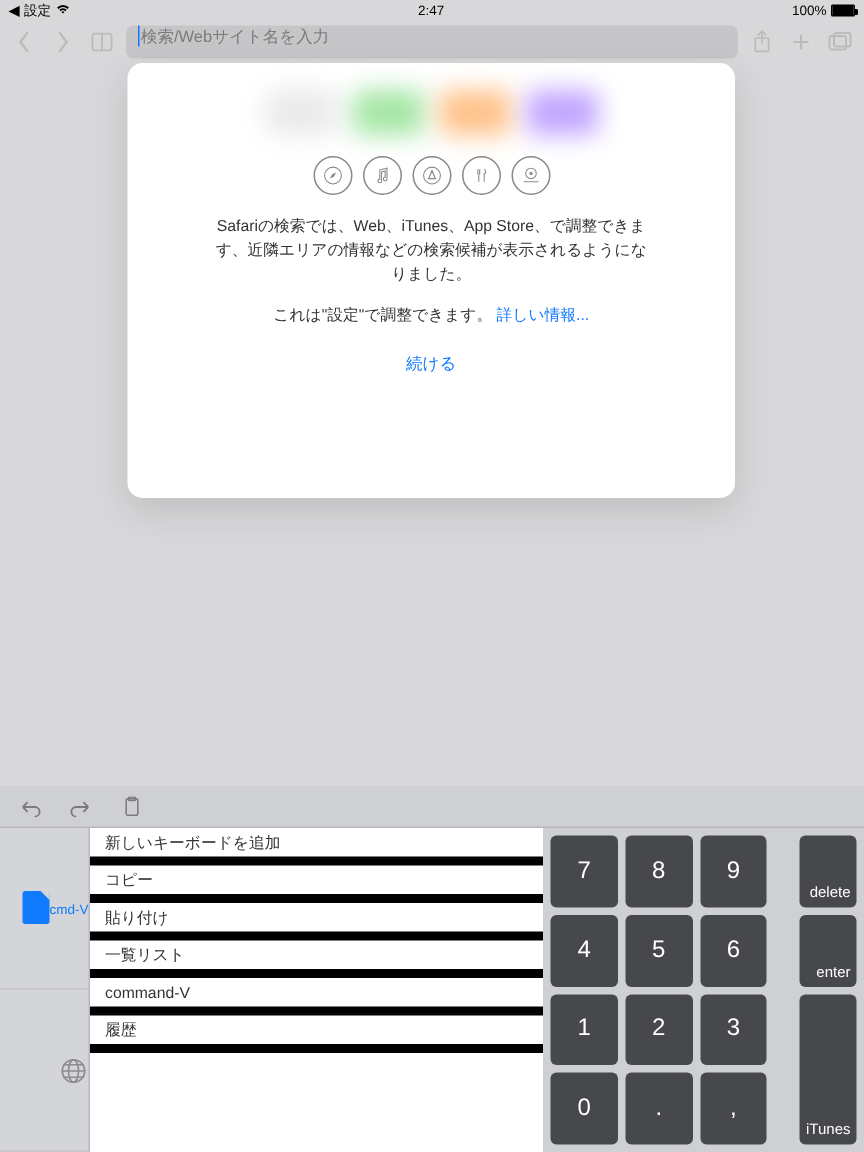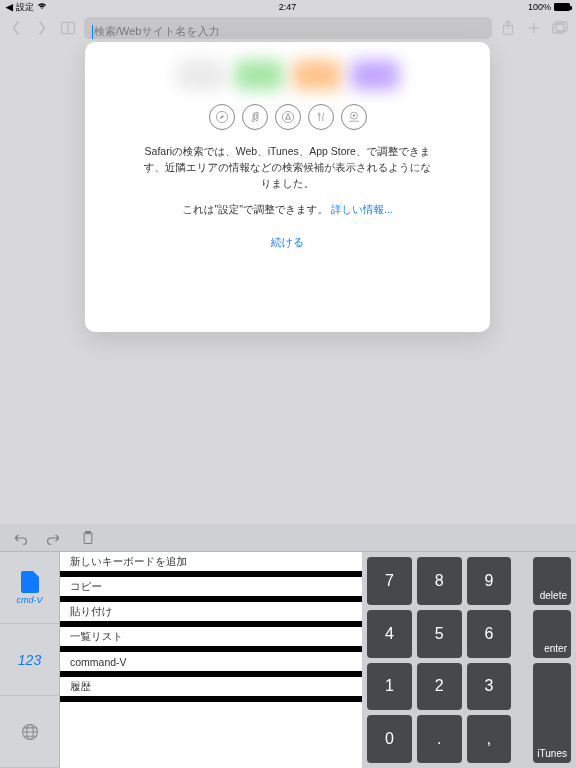--- a/index.html
+++ b/index.html
@@ -9,21 +9,21 @@
 .status-left { display: flex; align-items: center; gap: 3px; }
 .status-right { display: flex; align-items: center; gap: 3px; }
 .battery-icon { display: inline-block; width: 16px; height: 8px; border: 1px solid #000; border-radius: 1px; position: relative; }
 .battery-icon::after { content: ''; position: absolute; right: -3px; top: 2px; width: 2px; height: 4px; background: #000; border-radius: 0 1px 1px 0; }
 .battery-fill { display: block; width: 100%; height: 100%; background: #000; }
 
 .toolbar { height: 28px; display: flex; align-items: center; padding: 0 6px; gap: 6px; background: #d8d8da; }
 .nav-btn { width: 20px; height: 20px; display: flex; align-items: center; justify-content: center; color: #bbb; }
 .nav-btn svg { width: 12px; height: 16px; }
 .bookmark-icon { width: 20px; height: 20px; display: flex; align-items: center; justify-content: center; color: #bbb; }
-.url-bar { flex: 1; height: 22px; background: #c6c6c8; border-radius: 5px; display: flex; align-items: flex-end; padding: 0 8px; font-size: 11px; color: #7a7a7c; }
+.url-bar { flex: 1; height: 22px; background: #c6c6c8; border-radius: 5px; display: flex; align-items: flex-start; padding: 0 8px; font-size: 11px; color: #7a7a7c; }
 .tb-icon { width: 20px; height: 20px; display: flex; align-items: center; justify-content: center; color: #bbb; }
 
 .content-area { position: relative; height: 482px; background: #d8d8da; }
 .popup { position: absolute; top: 0; left: 85px; width: 405px; height: 290px; background: #fff; border-radius: 10px; box-shadow: 0 8px 24px rgba(0,0,0,0.12); padding: 18px 24px; text-align: center; }
 .blur-icons { display: flex; justify-content: center; gap: 10px; margin-bottom: 8px; height: 36px; }
 .blur { width: 48px; height: 30px; border-radius: 6px; filter: blur(8px); opacity: .6; }
 .blur.b1 { background: #dcdcdc; }
 .blur.b2 { background: #6bd66b; }
 .blur.b3 { background: #ff9a3c; }
 .blur.b4 { background: #9a6bff; }
@@ -34,21 +34,21 @@
 .link { color: #0f7afe; }
 .continue-btn { margin-top: 18px; font-size: 11px; color: #0f7afe; }
 
 .keyboard-area { position: absolute; bottom: 0; left: 0; right: 0; height: 244px; background: #cfd0d4; }
 .kb-toolbar { height: 28px; display: flex; align-items: center; padding: 0 12px; gap: 18px; border-bottom: 1px solid #b8b8bc; }
 .kb-tb-btn { color: #7a7a7c; display: flex; align-items: center; }
 .kb-tb-btn svg { width: 16px; height: 14px; }
 
 .kb-main { display: flex; height: 216px; }
 .kb-left { width: 60px; background: #d4d5d9; border-right: 1px solid #b8b8bc; display: flex; flex-direction: column; }
-.kb-left-cell { flex: 1; display: flex; flex-direction: column; align-items: center; justify-content: center; font-size: 9px; color: #0f7afe; border-bottom: 1px solid #c4c4c8; font-style: italic; }
+.kb-left-cell { flex: 1; display: flex; flex-direction: row; align-items: center; justify-content: flex-end; font-size: 9px; color: #0f7afe; border-bottom: 1px solid #c4c4c8; }
 .kb-left-cell.dim { color: #8b8b8f; }
 .doc-icon { width: 18px; height: 22px; background: #0f7afe; border-radius: 2px; position: relative; margin-bottom: 2px; }
 .doc-icon::before { content: ''; position: absolute; top: 0; right: 0; border-style: solid; border-width: 0 6px 6px 0; border-color: transparent #d4d5d9 transparent transparent; }
 .globe { width: 20px; height: 20px; }
 
 .kb-menu { flex: 1; background: #fff; }
 .kb-menu-item { height: 25px; display: flex; align-items: center; padding: 0 10px; font-size: 10.5px; color: #333; border-bottom: 6px solid #000000; }
 
 .kb-keys { width: 214px; display: grid; grid-template-columns: repeat(4, 1fr); grid-template-rows: repeat(4, 1fr); gap: 5px; padding: 5px; background: #cfd0d4; }
 .key { background: #47484c; border-radius: 4px; display: flex; align-items: center; justify-content: center; color: #fff; font-size: 16px; font-weight: 300; position: relative; }
@@ -185,23 +185,20 @@
           <rect x="5" y="0.5" width="6" height="3" rx="1" fill="none" stroke="currentColor" stroke-width="1.3"></rect>
         </svg>
       </div>
   </div>
   <div class="kb-main">
     <div class="kb-left">
       <div class="kb-left-cell">
         <div class="doc-icon"></div>
         <span>cmd-V</span>
       </div>
-      <div class="kb-left-cell" style="font-size:14px;">
-          <span>123</span>
-        </div>
       <div class="kb-left-cell dim">
         <svg class="globe" viewBox="0 0 24 24">
             <circle cx="12" cy="12" r="9" fill="none" stroke="#8b8b8f" stroke-width="1.3"></circle>
             <ellipse cx="12" cy="12" rx="4" ry="9" fill="none" stroke="#8b8b8f" stroke-width="1.3"></ellipse>
             <line x1="3" y1="12" x2="21" y2="12" stroke="#8b8b8f" stroke-width="1.3"></line>
             <path d="M4 7 L20 7 M4 17 L20 17" stroke="#8b8b8f" stroke-width="1.3"></path>
           </svg>
       </div>
     </div>
     <div class="kb-menu">

